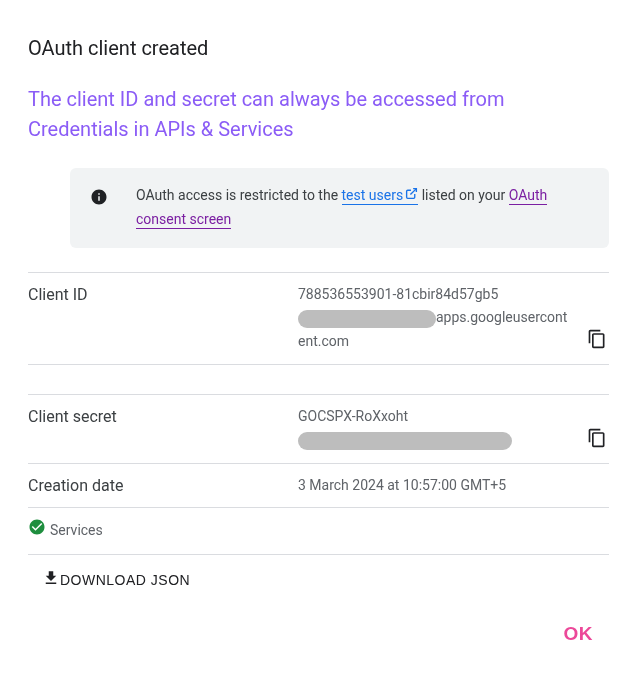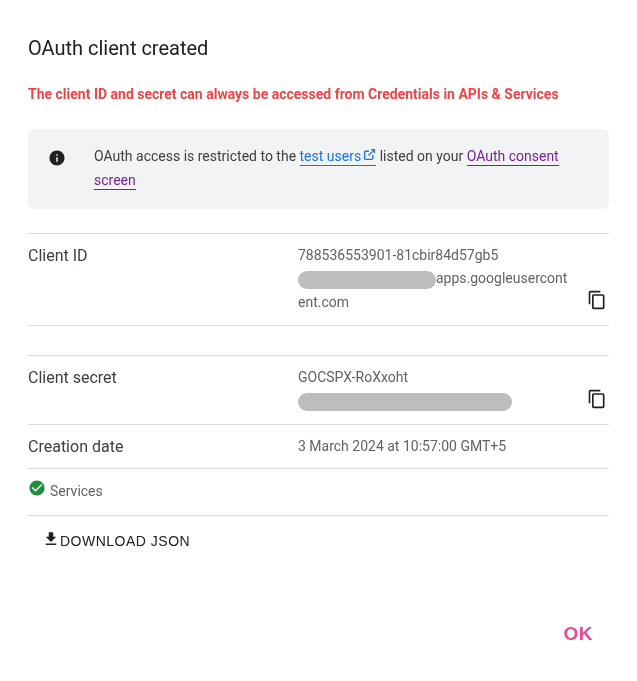--- a/index.html
+++ b/index.html
@@ -17,34 +17,34 @@
       position: relative;
     }
     h1 {
       font-size: 20px;
       font-weight: 400;
       color: #202124;
       margin-bottom: 24px;
       margin-top: 12px;
     }
     .subtitle {
-      font-size: 14px;
-      color: #ef4444;
+      font-size: 20px;
+      color: #8b5cf6;
       line-height: 1.5;
       margin-bottom: 24px;
-      font-weight: bold;
     }
     .info-box {
       background: #f1f3f4;
       border-radius: 6px;
       padding: 16px 16px 16px 20px;
       display: flex;
       align-items: flex-start;
       gap: 28px;
       margin-bottom: 24px;
+      margin-left: 42px;
     }
     .info-icon-wrap {
       display: flex;
       align-items: center;
       padding-top: 4px;
     }
     .info-text {
       font-size: 14px;
       color: #3c4043;
       line-height: 1.7;

